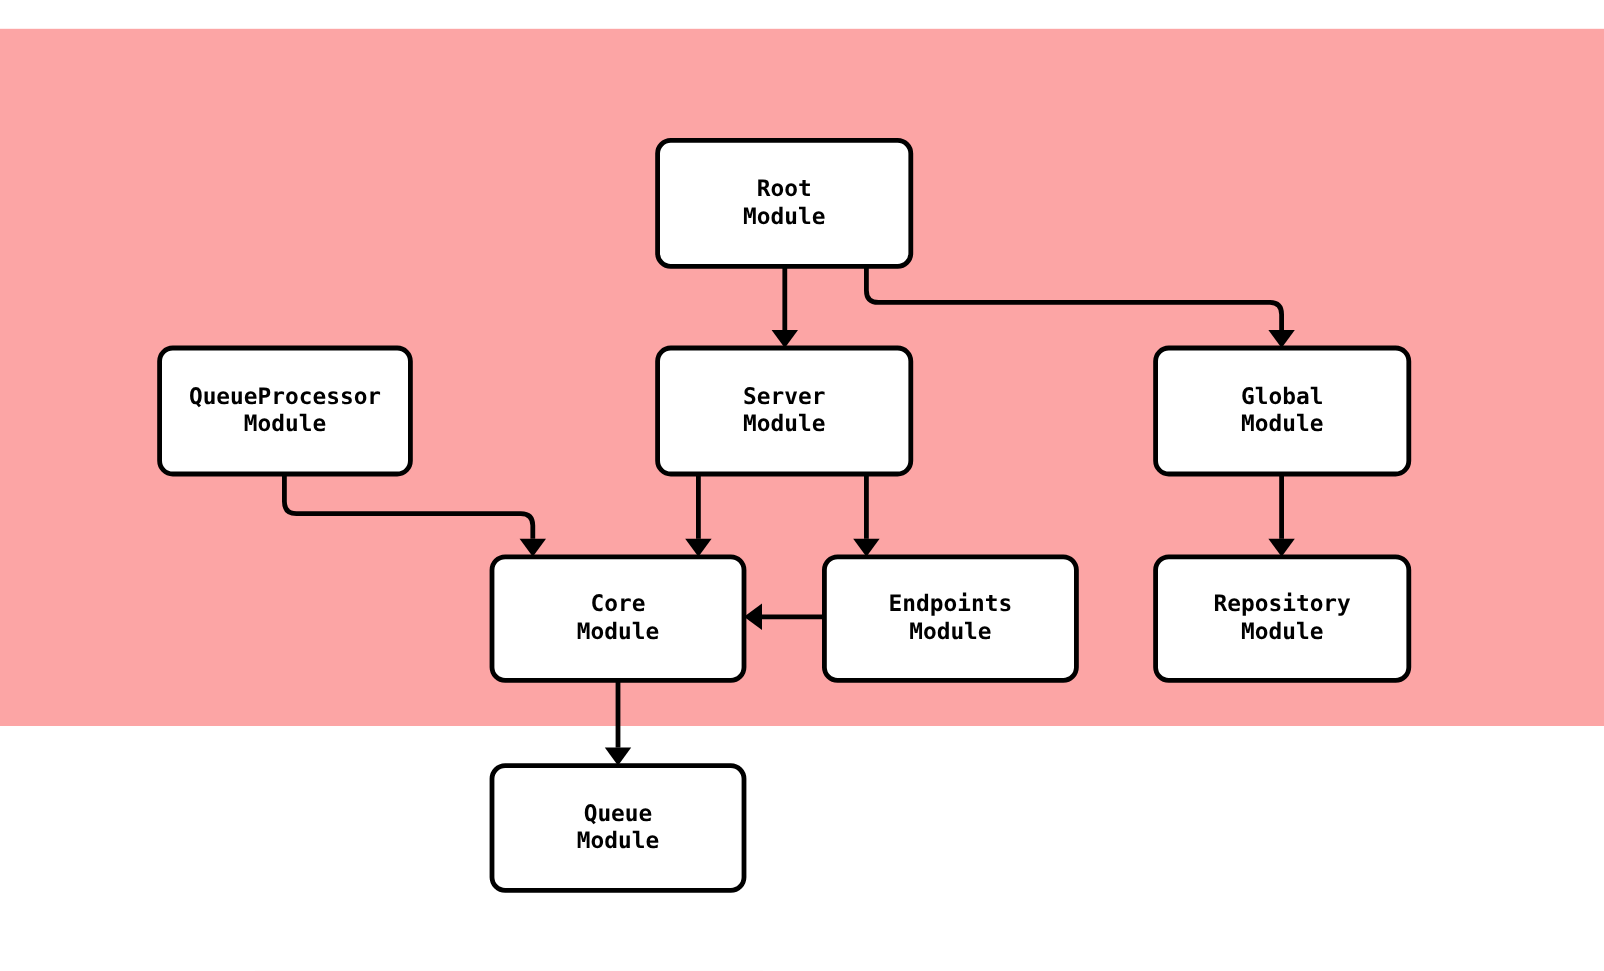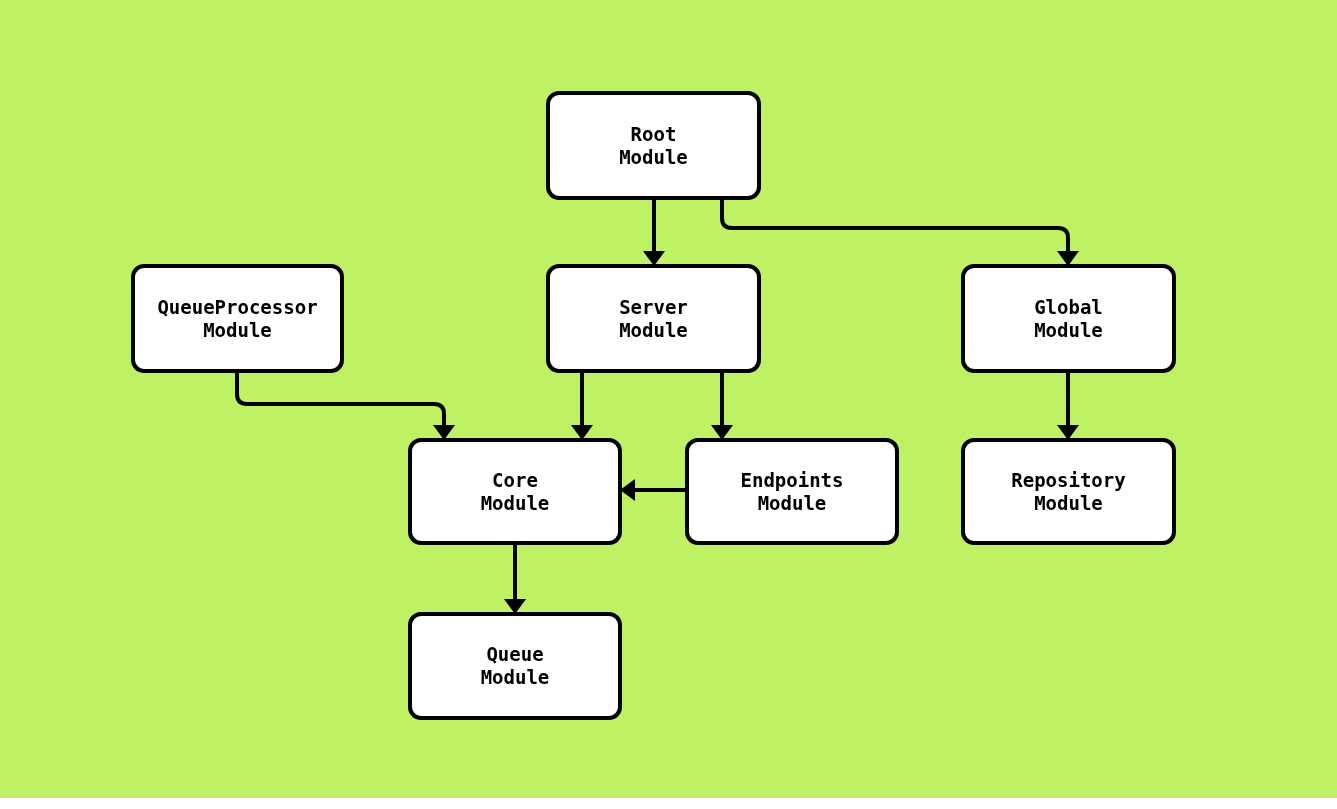--- a/index.html
+++ b/index.html
@@ -10,22 +10,23 @@
   }
   body {
     width: 1337px;
     height: 809px;
     overflow: hidden;
     font-family: "DejaVu Sans Mono", monospace;
   }
   #diagram-root {
     position: relative;
     width: 1337px;
-    height: 798px;
-    background: #bef264;
+    height: 581px;
+    background: #fca5a5;
+    margin-top: 24px;
   }
   svg.diagram-canvas {
     display: block;
     width: 1337px;
     height: 809px;
   }
   .node-box {
     fill: #ffffff;
     stroke: #000000;
     stroke-width: 4;

